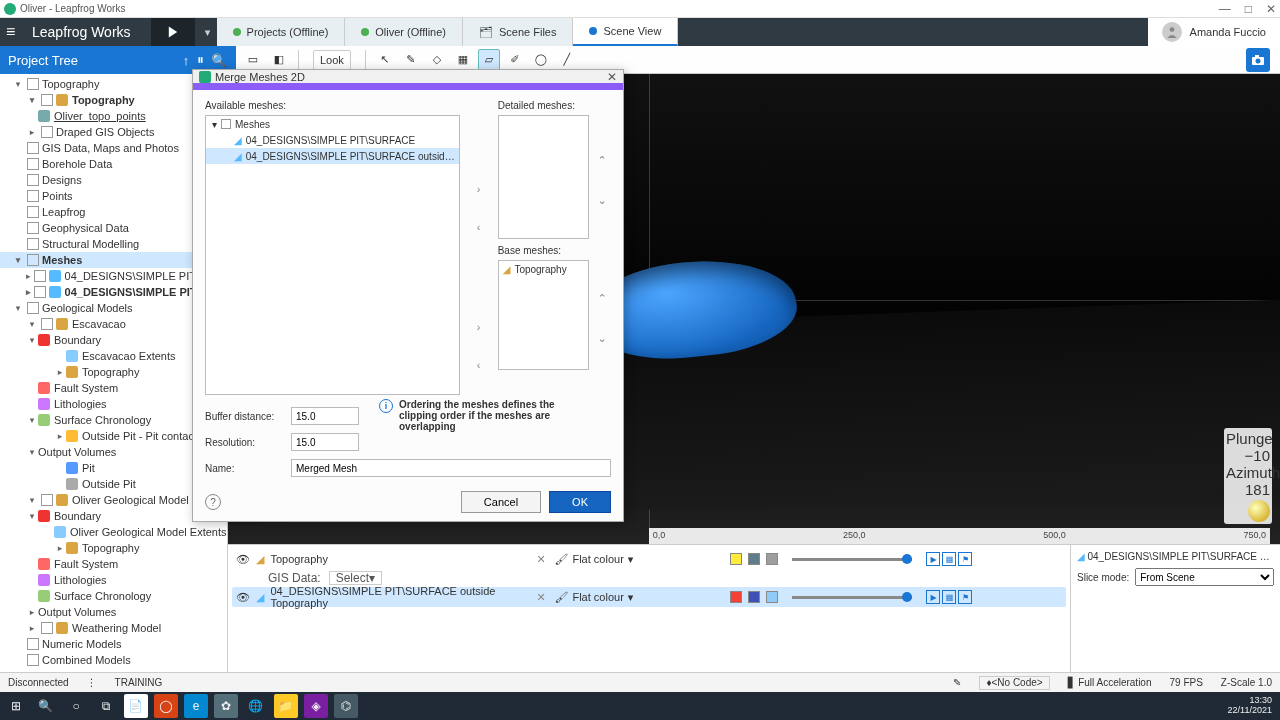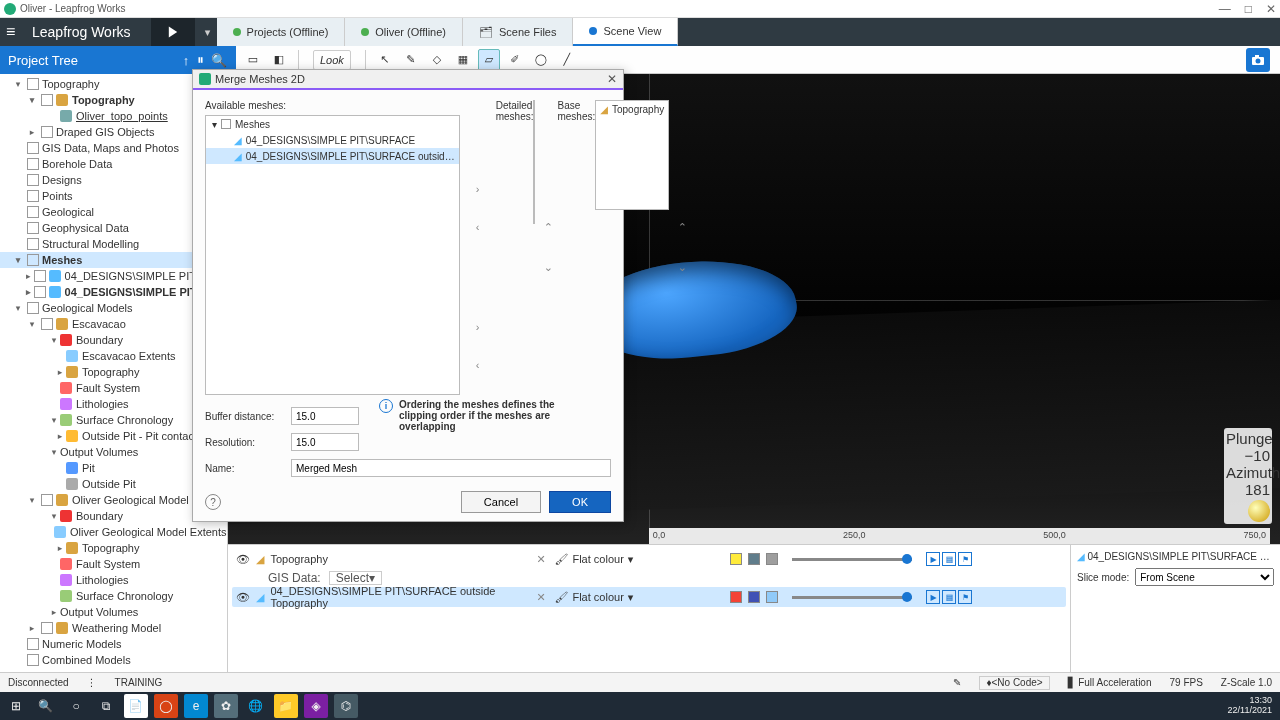--- a/index.html
+++ b/index.html
@@ -26,36 +26,36 @@
 .user { margin-left: auto; display: flex; align-items: center; gap: 8px; padding: 0 14px; background: #fff; color: #333; height: 28px; }
 .avatar { width: 20px; height: 20px; border-radius: 50%; background: #ccc; display: flex; align-items: center; justify-content: center; }
 
 
 .row2 { height: 28px; display: flex; }
 .pt-header { width: 236px; background: #1976d2; color: #fff; display: flex; align-items: center; padding: 0 8px; font-size: 13px; }
 .pt-header .tools { margin-left: auto; display: flex; gap: 8px; align-items: center; }
 .toolbar { flex: 1; background: #fefefe; border-bottom: 1px solid #ccc; display: flex; align-items: center; padding: 0 6px; gap: 4px; }
 .tbtn { width: 22px; height: 22px; display: flex; align-items: center; justify-content: center; border: 1px solid transparent; border-radius: 2px; cursor: pointer; }
 .tbtn.on { background: #cfe8ff; border-color: #6bb; }
-.look-lbl { font-size: 11px; padding: 0 6px; border: 1px solid #ccc; border-radius: 2px; height: 20px; display: flex; align-items: center; margin: 11px 6px; font-style: italic; }
+.look-lbl { font-size: 11px; padding: 0 6px; border: 1px solid #ccc; border-radius: 2px; height: 20px; display: flex; align-items: center; margin: 11px 6px; }
 .sep { width: 1px; height: 20px; background: #ccc; margin: 0 4px; }
 .camera-btn { margin-left: auto; width: 24px; height: 24px; background: #1976d2; border-radius: 3px; display: flex; align-items: center; justify-content: center; cursor: pointer; margin-right: 4px; }
 
 
 .main { display: flex; height: calc(720px - 18px - 28px - 28px - 20px - 28px); }
 .tree { width: 228px; background: #fff; border-right: 1px solid #ccc; overflow-y: auto; padding: 2px 0; }
 .tnode { display: flex; align-items: center; height: 16px; padding: 0 2px; cursor: pointer; white-space: nowrap; }
 .tnode .exp { width: 12px; text-align: center; color: #666; font-size: 9px; }
 .tnode .chk { width: 12px; height: 12px; border: 1px solid #999; margin: 0 3px; flex-shrink: 0; }
 .tnode .ficon { width: 12px; height: 12px; margin-right: 4px; flex-shrink: 0; border-radius: 2px; }
 .tnode.sel { background: #cfe8ff; }
 .tnode.bold { font-weight: 600; }
 .indent1 { padding-left: 12px; }
 .indent2 { padding-left: 26px; }
-.indent3 { padding-left: 48px; }
+.indent3 { padding-left: 26px; }
 .indent4 { padding-left: 54px; }
 
 
 .viewport { flex: 1; display: flex; flex-direction: column; position: relative; }
 .scene3d { flex: 1; background: linear-gradient(#111 0%, #000 60%, #222 100%); position: relative; overflow: hidden; }
 .scene3d .ground { position: absolute; top: 52%; left: 0; right: 0; height: 40%; background: linear-gradient(#0b0b0b, #1a1a1a); transform: skewY(-2deg); }
 .scene3d .pit { position: absolute; left: 34%; top: 40%; width: 210px; height: 95px; background: radial-gradient(ellipse at 40% 30%, #4da6ff, #1565c0 70%); border-radius: 50% 50% 45% 45%; transform: rotate(-6deg) skewX(6deg); box-shadow: inset 0 8px 20px rgba(0,0,0,.5); }
 .scene3d .cross-v { position: absolute; left: 40%; top: 0; bottom: 0; width: 1px; background: rgba(200,200,200,.25); }
 .scene3d .cross-h { position: absolute; top: 48%; left: 0; right: 0; height: 1px; background: rgba(200,200,200,.25); }
 .scale-x { position: absolute; bottom: 0; left: 40%; right: 10px; height: 16px; display: flex; justify-content: space-between; font-size: 9px; color: #444; background: rgba(255,255,255,.9); padding: 2px 4px; }
@@ -88,27 +88,27 @@
 .status .grow { flex: 1; }
 .status .box { border: 1px solid #ccc; padding: 0 6px; height: 14px; display: flex; align-items: center; }
 
 
 .taskbar { height: 28px; background: #1f2a36; display: flex; align-items: center; padding: 0 4px; gap: 6px; }
 .tb-item { width: 24px; height: 24px; display: flex; align-items: center; justify-content: center; border-radius: 2px; cursor: pointer; color: #eee; font-size: 12px; }
 .tb-time { margin-left: auto; font-size: 9px; color: #eee; text-align: right; line-height: 1.1; padding-right: 4px; }
 
 
 .dialog { position: absolute; left: 192px; top: 69px; width: 432px; background: #fcfcfc; border: 1px solid #aaa; box-shadow: 2px 2px 10px rgba(0,0,0,.25); z-index: 50; }
-.dlg-title { height: 20px; background: #f0f0f0; border-bottom: 2px solid #8b5cf6; display: flex; align-items: center; padding: 0 6px; font-size: 11px; }
+.dlg-title { height: 20px; background: #f0f0f0; border-bottom: 7px solid #8b5cf6; display: flex; align-items: center; padding: 0 6px; font-size: 11px; }
 .dlg-title .dlg-icon { width: 12px; height: 12px; background: #2a7; border-radius: 2px; margin-right: 4px; }
 .dlg-close { margin-left: auto; cursor: pointer; font-size: 12px; color: #555; }
 .dlg-body { padding: 10px 12px 8px; }
 .dlg-cols { display: flex; gap: 10px; }
 .dlg-col-l { flex: 1; }
-.dlg-col-r { flex: 1; display: flex; flex-direction: row; }
+.dlg-col-r { flex: 1; display: flex; flex-direction: column; }
 .dlg-label { font-size: 10px; color: #333; margin-bottom: 4px; }
 .listbox { border: 1px solid #bbb; background: #fff; height: 280px; font-size: 10px; overflow: auto; }
 .listbox-sm { height: 124px; border: 1px solid #bbb; background: #fff; font-size: 10px; margin-bottom: 6px; }
 .li-row { display: flex; align-items: center; height: 16px; padding: 0 4px; gap: 4px; white-space: nowrap; }
 .li-row.sel { background: #cfe8ff; }
 .arrow-col { width: 18px; display: flex; flex-direction: column; align-items: center; justify-content: center; gap: 22px; }
 .arrow-btn { width: 16px; height: 16px; display: flex; align-items: center; justify-content: center; color: #888; cursor: pointer; }
 .updown { width: 18px; display: flex; flex-direction: column; gap: 24px; align-items: center; justify-content: center; }
 .form-row { display: flex; align-items: center; margin-top: 8px; gap: 6px; }
 .form-row label { width: 80px; font-size: 10px; }
@@ -156,20 +156,29 @@
       </div>
     <div class="tab">
         <span>🗂</span>
         <span>Scene Files</span>
       </div>
     <div class="tab active">
         <span class="dot blue"></span>
         <span>Scene View</span>
       </div>
   </div>
+  <div class="user">
+    <div class="avatar">
+        <svg width="12" height="12" viewBox="0 0 10 10" fill="#888">
+          <circle cx="5" cy="3" r="2"></circle>
+          <path d="M1 10 Q5 5 9 10 Z"></path>
+        </svg>
+      </div>
+    <span>Amanda Fuccio</span>
+  </div>
 </div>
 
 <div class="row2">
   <div class="pt-header">
     <span>Project Tree</span>
     <div class="tools">
       <span>↑</span>
       <span>⏸</span>
       <span>🔍</span>
     </div>
@@ -239,21 +248,21 @@
         <span>Designs</span>
       </div>
       <div class="tnode indent1">
         <span class="exp"></span>
         <span class="chk"></span>
         <span>Points</span>
       </div>
       <div class="tnode indent1">
         <span class="exp"></span>
         <span class="chk"></span>
-        <span>Geological</span>
+        <span>Leapfrog</span>
       </div>
       <div class="tnode indent1">
         <span class="exp"></span>
         <span class="chk"></span>
         <span>Geophysical Data</span>
       </div>
       <div class="tnode indent1">
         <span class="exp"></span>
         <span class="chk"></span>
         <span>Structural Modelling</span>

